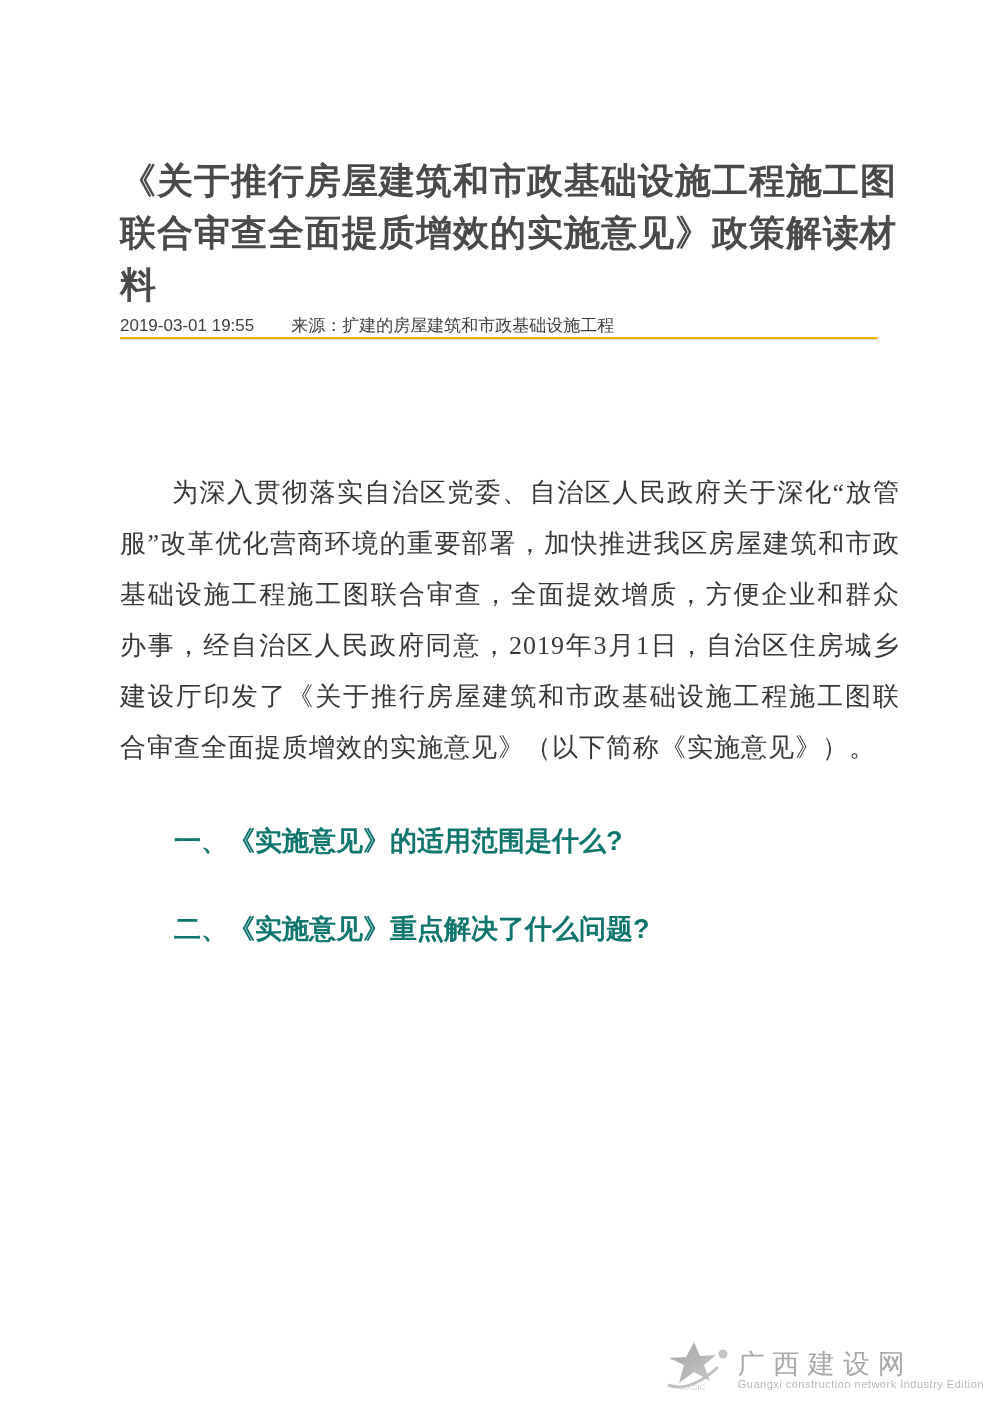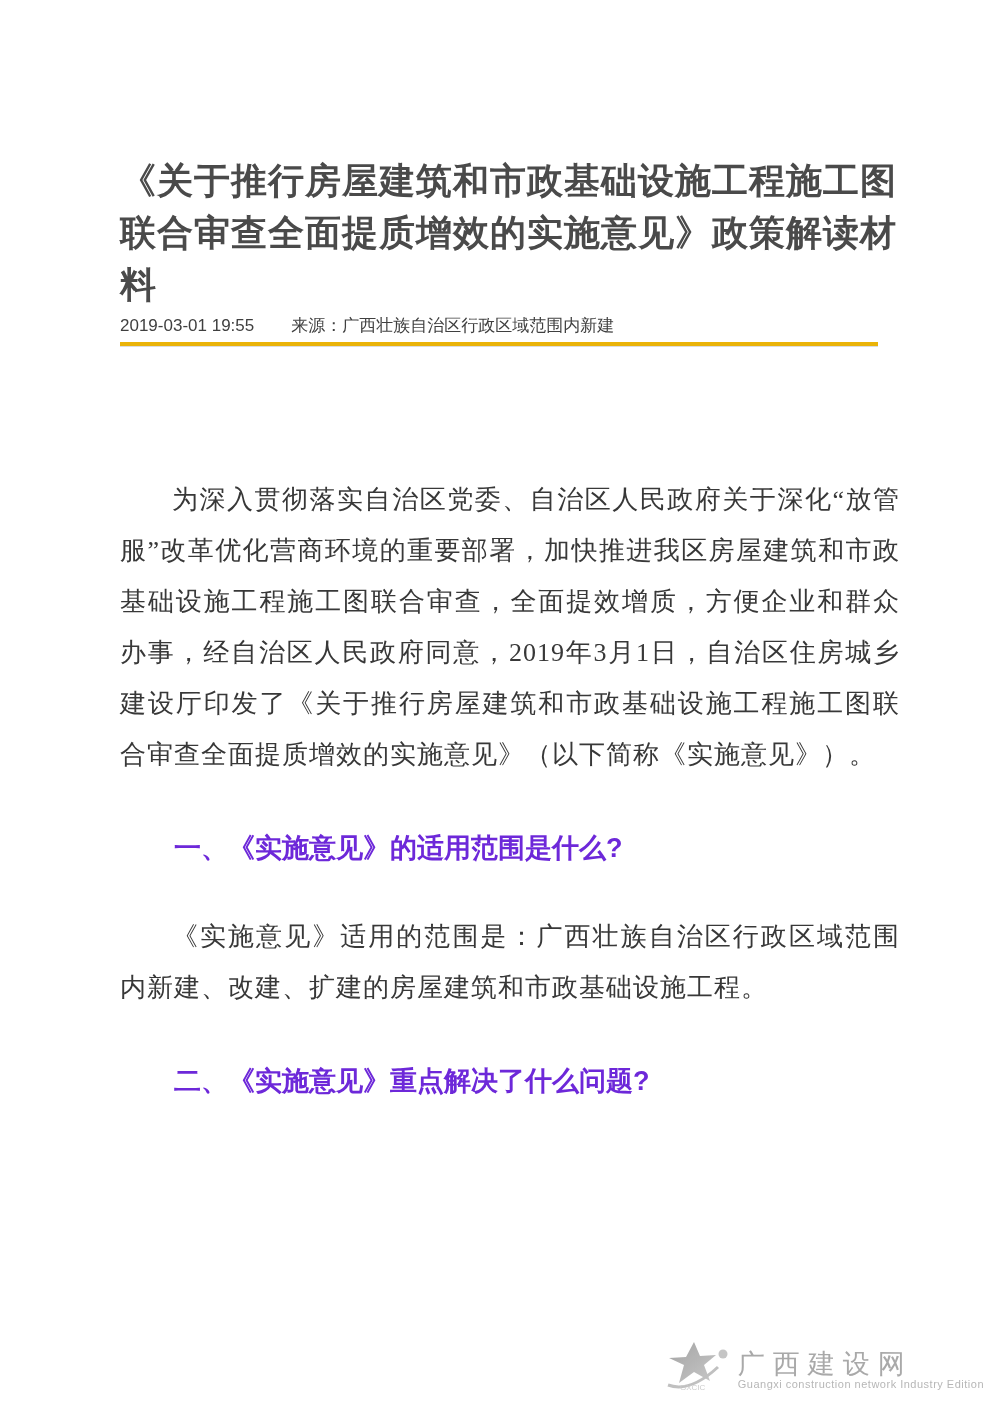--- a/index.html
+++ b/index.html
@@ -23,22 +23,21 @@
     letter-spacing: 1px;
     color: #4a4a4a;
   }
   .meta-row {
     margin-top: 4px;
     display: flex;
     align-items: flex-end;
     font-size: 17px;
     line-height: 22px;
     color: #3f3f3f;
-    padding-bottom: 5px;
-    border-bottom: 4px solid #eab308;
+    border-bottom: 2px solid #eab308;
     margin-right: 22px; 
   }
   .meta-source { margin-left: 37px; }
   .tool-lines { text-align: right; }
   .share-line {
     margin-top: 14px;
     font-size: 20px;
     line-height: 26px;
     color: #3f3f3f;
     letter-spacing: 2px;
@@ -68,21 +67,21 @@
     text-align: justify;
     text-indent: 2em;
     color: #383838;
   }
   .article h2 {
     font-family: "Liberation Sans", "DejaVu Sans", sans-serif;
     font-size: 27px;
     font-weight: bold;
     line-height: 40px;
     text-indent: 2em;
-    color: #6d28d9;
+    color: #0f766e;
     margin: 48px 0 43px 0;
   }
   .watermark {
     position: absolute;
     right: 8px;
     bottom: 6px;
     display: flex;
     align-items: center;
     opacity: 0.95;
   }
@@ -108,30 +107,29 @@
 </style>
 </head>
 <body>
 
 <div class="content">
 
   <h1 class="page-title">《关于推行房屋建筑和市政基础设施工程施工图联合审查全面提质增效的实施意见》政策解读材料</h1>
 
   <div class="meta-row">
     <span>2019-03-01 19:55</span>
-    <span class="meta-source">来源：广西壮族自治区行政区域范围内新建</span>
+    <span class="meta-source">来源：扩建的房屋建筑和市政基础设施工程</span>
   </div>
 
 
   <div class="divider2"></div>
 
   <div class="article">
     <p>为深入贯彻落实自治区党委、自治区人民政府关于深化“放管服”改革优化营商环境的重要部署，加快推进我区房屋建筑和市政基础设施工程施工图联合审查，全面提效增质，方便企业和群众办事，经自治区人民政府同意，2019年3月1日，自治区住房城乡建设厅印发了《关于推行房屋建筑和市政基础设施工程施工图联合审查全面提质增效的实施意见》（以下简称《实施意见》）。</p>
     <h2>一、《实施意见》的适用范围是什么?</h2>
-    <p>《实施意见》适用的范围是：广西壮族自治区行政区域范围内新建、改建、扩建的房屋建筑和市政基础设施工程。</p>
     <h2>二、《实施意见》重点解决了什么问题?</h2>
   </div>
 
 </div>
 
 <div class="watermark">
   <span class="watermark-star">
     <svg width="72" height="52" viewBox="0 0 72 52" xmlns="http://www.w3.org/2000/svg">
       <defs>
         <linearGradient id="starg" x1="0" y1="0" x2="1" y2="1">

